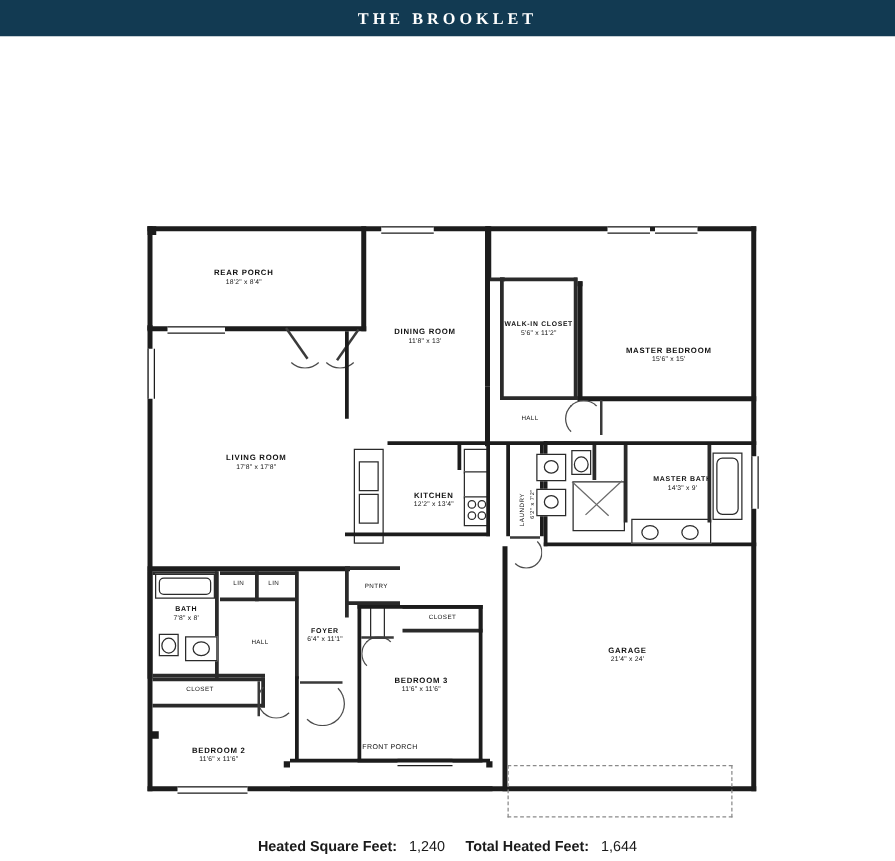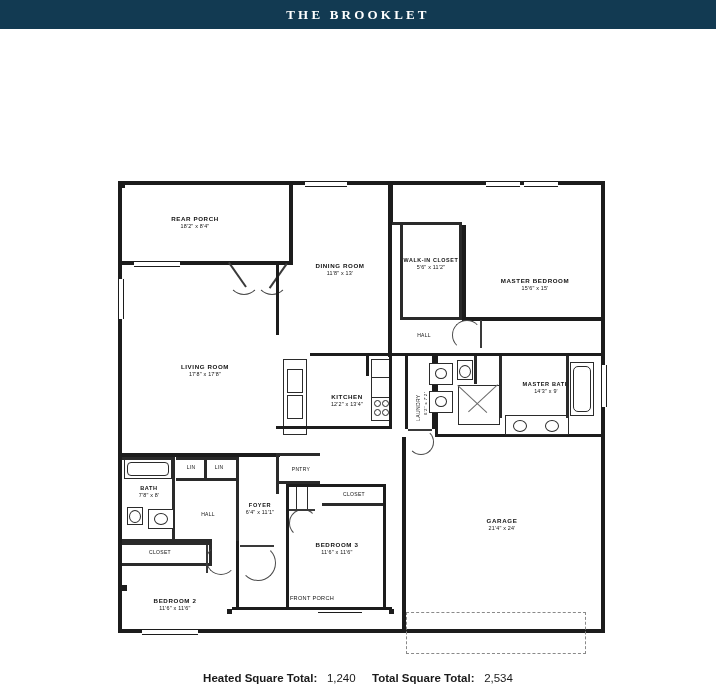--- a/index.html
+++ b/index.html
@@ -359,20 +359,20 @@
   <div class="tiny-label" style="left:262px; top:566px; width:100px; font-size:5.6px;">FRONT PORCH</div>
   <div class="wall" style="left:232px; top:600px; width:162px; height:4px;"></div>
 
   <div class="wall" style="left:389px; top:152px; width:4px; height:42px;"></div>
   <div class="wall-thin" style="left:392px; top:193px; width:12px; height:3px;"></div>
   <div class="wall" style="left:462px; top:196px; width:4px; height:4px;"></div>
 
 </div>
 
 <div id="footer">
-  <span class="lbl">Heated Square Total:</span>
+  <span class="lbl">Heated Square Feet:</span>
   <span>&nbsp;</span>
   <span class="val">1,240</span>
   <span class="sep"></span>
-  <span class="lbl">Total Square Total:</span>
+  <span class="lbl">Total Heated Feet:</span>
   <span>&nbsp;</span>
-  <span class="val">2,534</span>
+  <span class="val">1,644</span>
 </div>
 
 </body></html>

